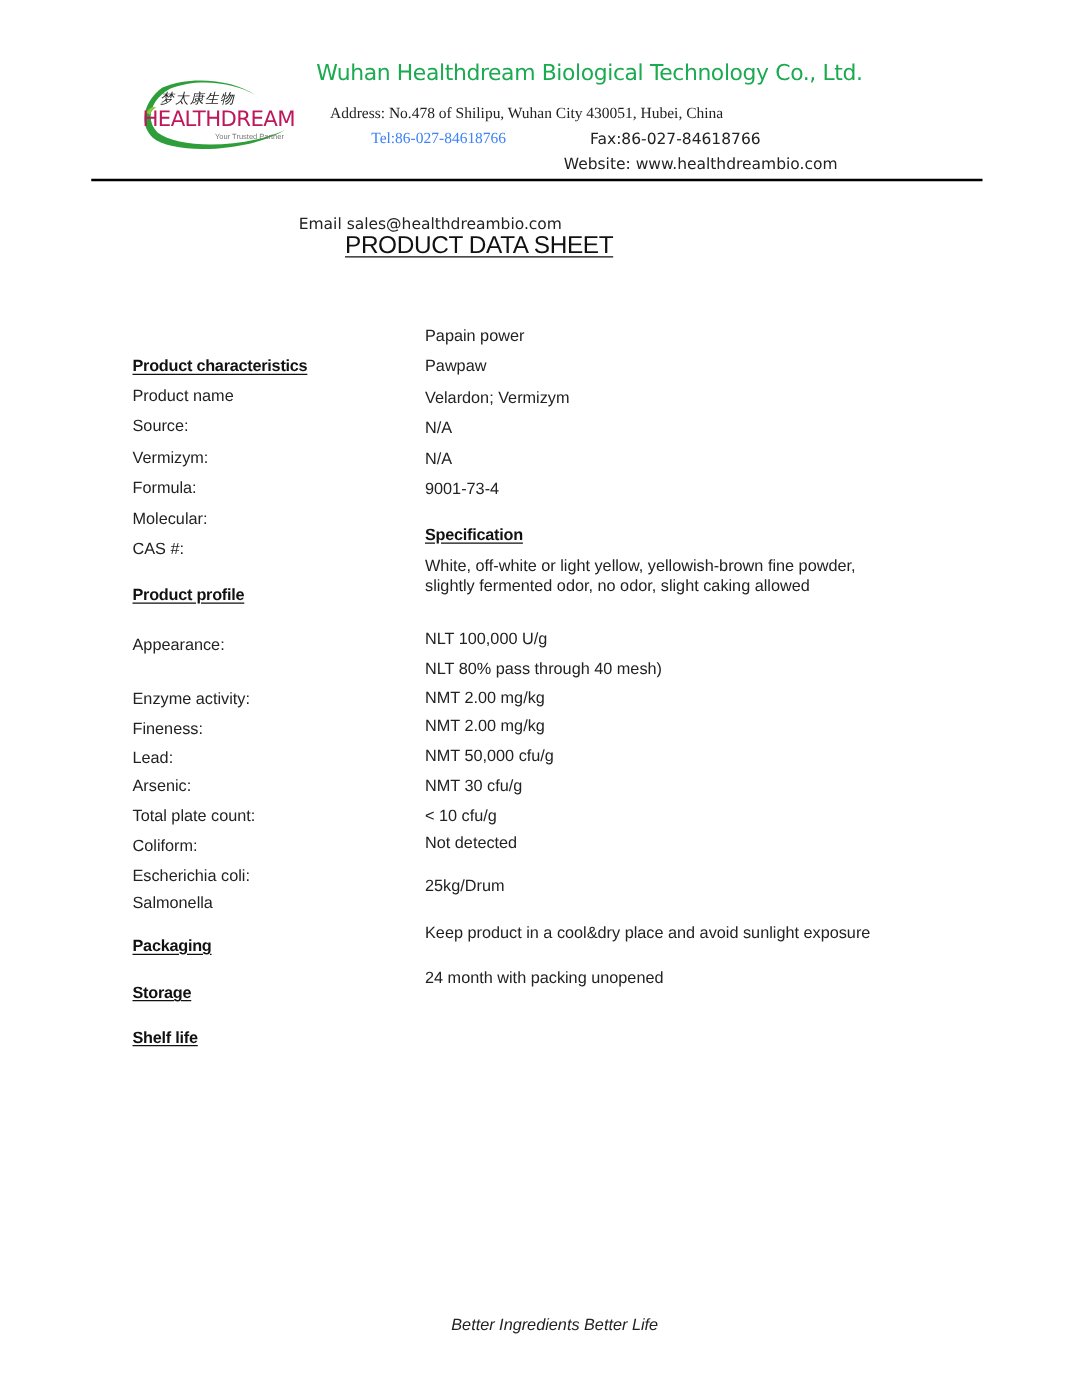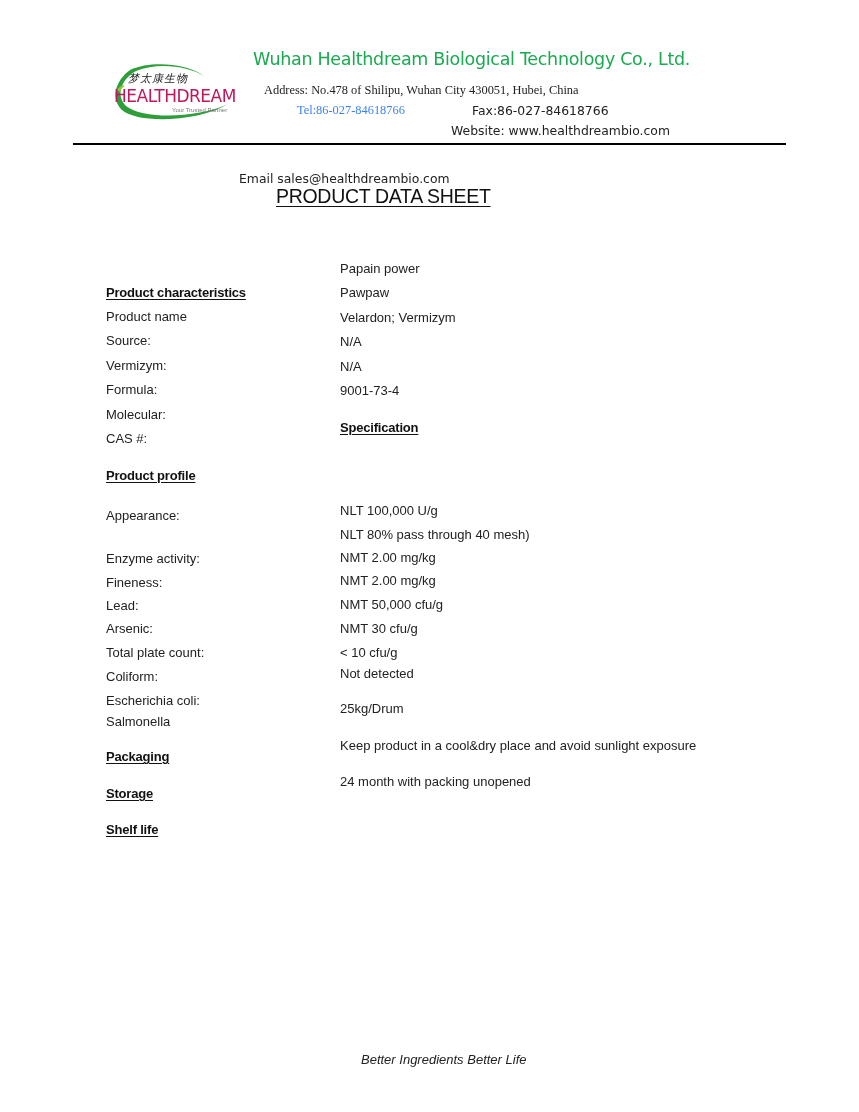--- a/index.html
+++ b/index.html
@@ -86,20 +86,21 @@
   <span class="k">CAS #:</span>
   <span class="v">9001-73-4</span>
 </div>
 
 <div class="row" style="top:420px">
   <span class="k h">Product profile</span>
   <span class="v h">Specification</span>
 </div>
 <div class="row" style="top:445px; height:48px">
   <span class="k" style="top:15px">Appearance:</span>
+  <span class="v multi">White, off-white or light yellow, yellowish-brown fine powder, slightly fermented odor, no odor, slight caking allowed</span>
 </div>
 <div class="row" style="top:503px">
   <span class="k">Enzyme activity:</span>
   <span class="v">NLT 100,000 U/g</span>
 </div>
 <div class="row" style="top:527px">
   <span class="k">Fineness:</span>
   <span class="v">NLT 80% pass through 40 mesh)</span>
 </div>
 <div class="row" style="top:550px">

